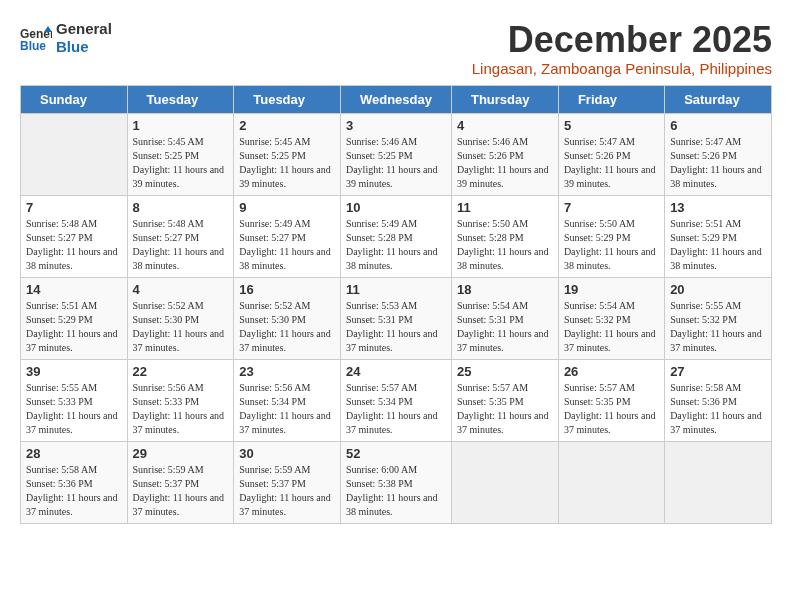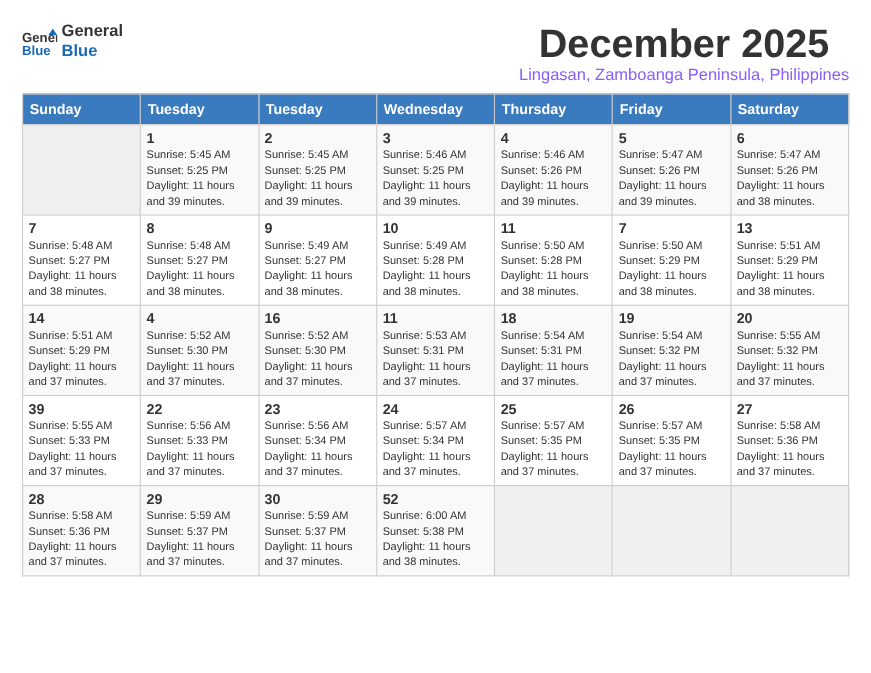--- a/index.html
+++ b/index.html
@@ -19,43 +19,43 @@
     .logo-area {
       display: flex;
       align-items: center;
     }
     .logo-icon {
       width: 32px;
       height: 28px;
       margin-right: 4px;
     }
     .title-area {
-      text-align: center;
+      text-align: right;
     }
     .month-title {
       font-size: 36px;
       font-weight: bold;
       color: #333;
       line-height: 1.1;
     }
     .location-title {
       font-size: 15px;
-      color: #8b5cf6;
+      color: #c2410c;
     }
     table {
       width: 100%;
       border-collapse: collapse;
       margin-top: 8px;
     }
     thead tr th {
       background-color: #3a7abf;
       color: #fff;
       font-size: 13px;
       font-weight: bold;
-      padding: 6px 6px;
+      padding: 6px 19px;
       border: 1px solid #ccc;
       text-align: left;
     }
     tbody tr td {
       border: 1px solid #ccc;
       vertical-align: top;
       padding: 4px 5px;
       width: calc(100% / 7);
       min-height: 80px;
       font-size: 10.5px;
@@ -71,20 +71,21 @@
     .day-number {
       font-size: 13px;
       font-weight: bold;
       display: block;
       margin-bottom: 2px;
     }
     .cell-content {
       font-size: 10px;
       line-height: 1.4;
       color: #333;
+      font-family: Liberation Serif, serif;
     }
     .empty-cell {
       background: #f0f0f0 !important;
     }
   </style>
 </head>
 <body>
 
 <div class="header-logo">
   <div class="logo-area">

